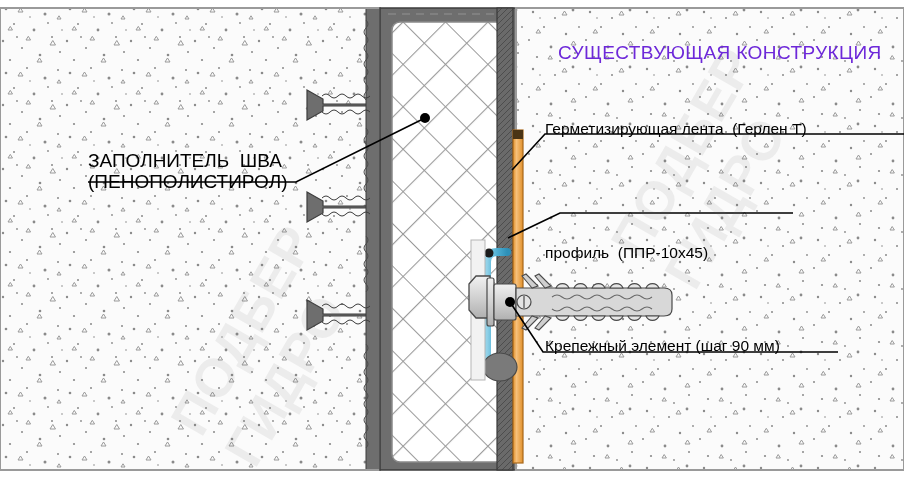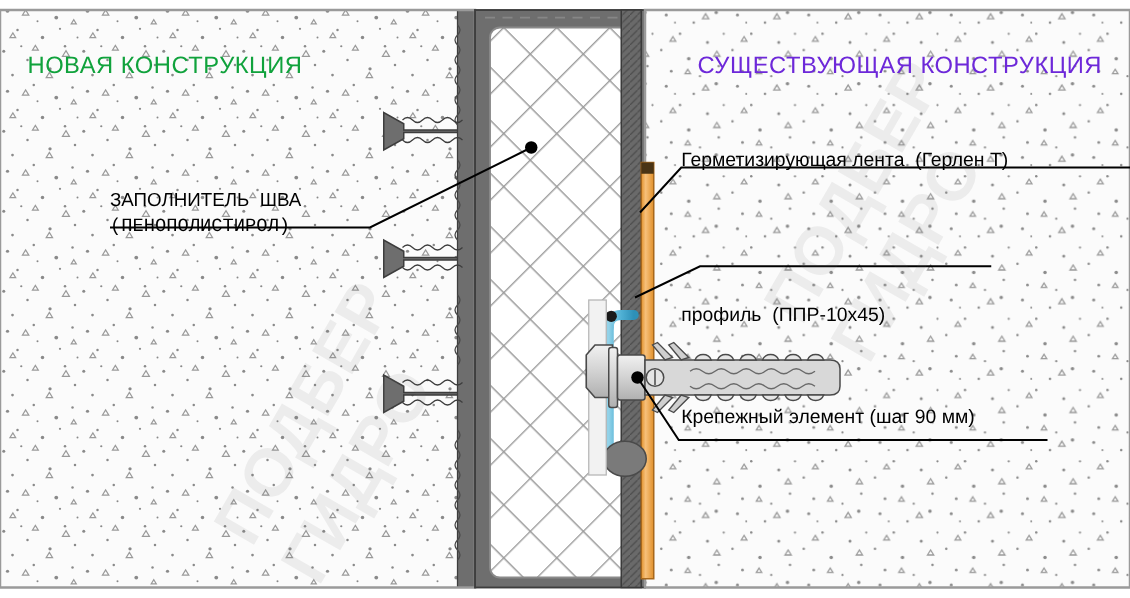--- a/index.html
+++ b/index.html
@@ -4,21 +4,21 @@
 <style>
   html,body{margin:0;padding:0;background:#fff;}
   body{width:904px;height:478px;overflow:hidden;
        font-family:"Liberation Sans", sans-serif;}
   #stage{position:relative;width:904px;height:478px;background:#ffffff;}
   svg.layer{position:absolute;left:0;top:0;width:904px;height:478px;}
   .txt{position:absolute;white-space:pre;}
   .hdr{font-size:19px;letter-spacing:.4px;}
   .hdr-new{color:#10a23c;}
   .hdr-old{color:#6d28d9;}
-  .lbl-left{font-size:15px;color:#000;line-height:21px;}
+  .lbl-left{font-size:19px;color:#000;line-height:21px;}
   .lbl-right{font-size:15.5px;color:#000;line-height:22px;}
 </style>
 </head>
 <body>
 
 <div id="stage">
 
   <svg class="layer" viewBox="0 0 904 478">
     <defs>
 
@@ -231,26 +231,25 @@
     <g transform="rotate(-60 270 340)" fill="#6e6e6e" font-family="Liberation Sans, sans-serif" font-size="54" font-weight="bold">
       <text x="150" y="330">ПОДБЕР</text>
       <text x="150" y="392">ГИДРО</text>
     </g>
     <g transform="rotate(-60 700 180)" fill="#6e6e6e" font-family="Liberation Sans, sans-serif" font-size="54" font-weight="bold">
       <text x="600" y="170">ПОДБЕР</text>
       <text x="600" y="232">ГИДРО</text>
     </g>
   </svg>
 
-  <div class="txt hdr hdr-new" style="left:22px;top:42px;">НОВАЯ КОНСТРУКЦИЯ</div>
 
   <div class="txt hdr hdr-old" style="left:558px;top:42px;">СУЩЕСТВУЮЩАЯ КОНСТРУКЦИЯ</div>
 
   <div class="txt lbl-left" style="left:88px;top:150px;">ЗАПОЛНИТЕЛЬ  ШВА</div>
-  <div class="txt lbl-left" style="left:88px;top:171px;font-family:Liberation Mono, monospace;">(ПЕНОПОЛИСТИРОЛ)</div>
+  <div class="txt lbl-left" style="left:88px;top:171px;">(ПЕНОПОЛИСТИРОЛ)</div>
 
   <div class="txt lbl-right" style="left:545px;top:118px;">Герметизирующая лента  (Герлен Т)</div>
 
   <div class="txt lbl-right" style="left:545px;top:198px;margin-top:44px;">профиль  (ППР-10х45)</div>
 
-  <div class="txt lbl-right" style="left:545px;top:323px;">Крепежный элемент (шаг 90 мм)</div>
+  <div class="txt lbl-right" style="left:545px;top:335px;">Крепежный элемент (шаг 90 мм)</div>
 
 </div>
 
 </body></html>

